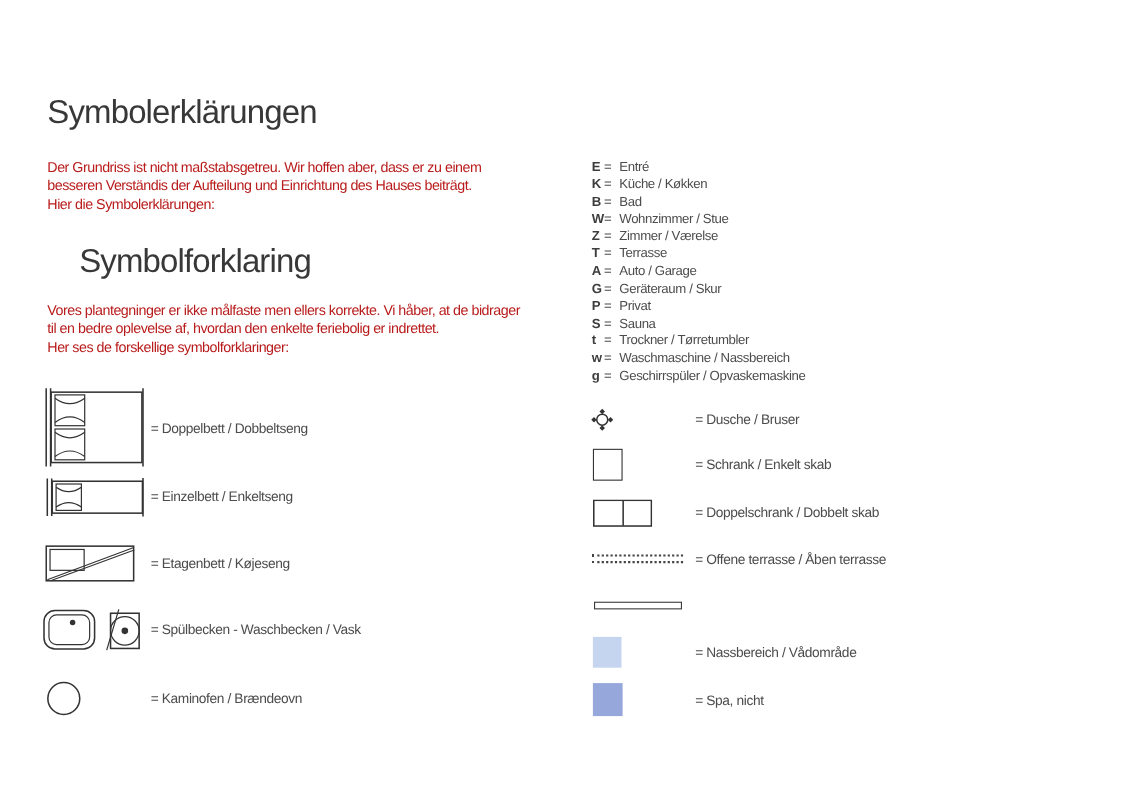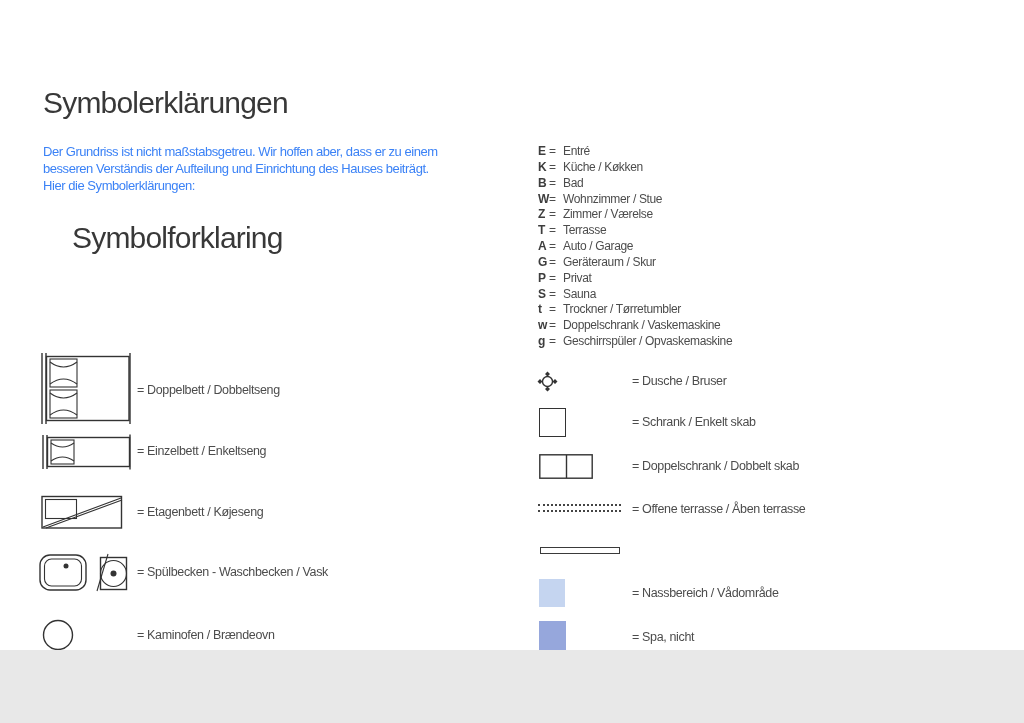--- a/index.html
+++ b/index.html
@@ -1,20 +1,20 @@
 <!DOCTYPE html>
 <html><head>
 <meta charset="utf-8">
 <style>
   * { margin: 0; padding: 0; box-sizing: border-box; }
   html, body { background: #e8e8e8; }
   .page {
     position: relative;
     width: 1024px;
-    height: 650px;
+    height: 723px;
     background: #ffffff;
     overflow: hidden;
     font-family: "Liberation Sans", sans-serif;
     color: #4a4a4a;
   }
   .h1 {
     position: absolute;
     left: 43px;
     font-size: 30px;
     line-height: 34px;
@@ -22,21 +22,21 @@
     letter-spacing: -0.8px;
     color: #383838;
     white-space: nowrap;
   }
   .para {
     position: absolute;
     left: 43px;
     font-size: 13px;
     line-height: 17.2px;
     letter-spacing: -0.45px;
-    color: #3b82f6;
+    color: #b91c1c;
     white-space: pre-line;
   }
   .codes {
     position: absolute;
     left: 538px;
     top: 144px;
   }
   .code-row {
     display: flex;
     height: 15.85px;
@@ -79,20 +79,23 @@
 <body>
 
 <div class="page">
 
   <div class="h1" style="top:86px;">Symbolerklärungen</div>
   <div class="para" style="top:143px;">Der Grundriss ist nicht maßstabsgetreu. Wir hoffen aber, dass er zu einem
 besseren Verständis der Aufteilung und Einrichtung des Hauses beiträgt.
 Hier die Symbolerklärungen:</div>
 
   <div class="h1" style="top:221px;margin-left:29px;">Symbolforklaring</div>
+  <div class="para" style="top:273px;">Vores plantegninger er ikke målfaste men ellers korrekte. Vi håber, at de bidrager
+til en bedre oplevelse af, hvordan den enkelte feriebolig er indrettet.
+Her ses de forskellige symbolforklaringer:</div>
 
   <div class="codes">
     <div class="code-row">
         <span class="code-letter">E</span>
         <span class="code-eq">=</span>
         <span>Entré</span>
       </div>
     <div class="code-row">
         <span class="code-letter">K</span>
         <span class="code-eq">=</span>
@@ -139,21 +142,21 @@
         <span>Sauna</span>
       </div>
     <div class="code-row">
         <span class="code-letter">t</span>
         <span class="code-eq">=</span>
         <span>Trockner / Tørretumbler</span>
       </div>
     <div class="code-row">
         <span class="code-letter">w</span>
         <span class="code-eq">=</span>
-        <span>Doppelschrank / Vaskemaskine</span>
+        <span>Waschmaschine / Nassbereich</span>
       </div>
     <div class="code-row">
         <span class="code-letter">g</span>
         <span class="code-eq">=</span>
         <span>Geschirrspüler / Opvaskemaskine</span>
       </div>
   </div>
 
   <svg class="abs" style="left:39px; top:352px;" width="94" height="73" viewBox="0 0 94 73">
     <path class="stroke" d="M3,1 V72 M7,1 V72"></path>

